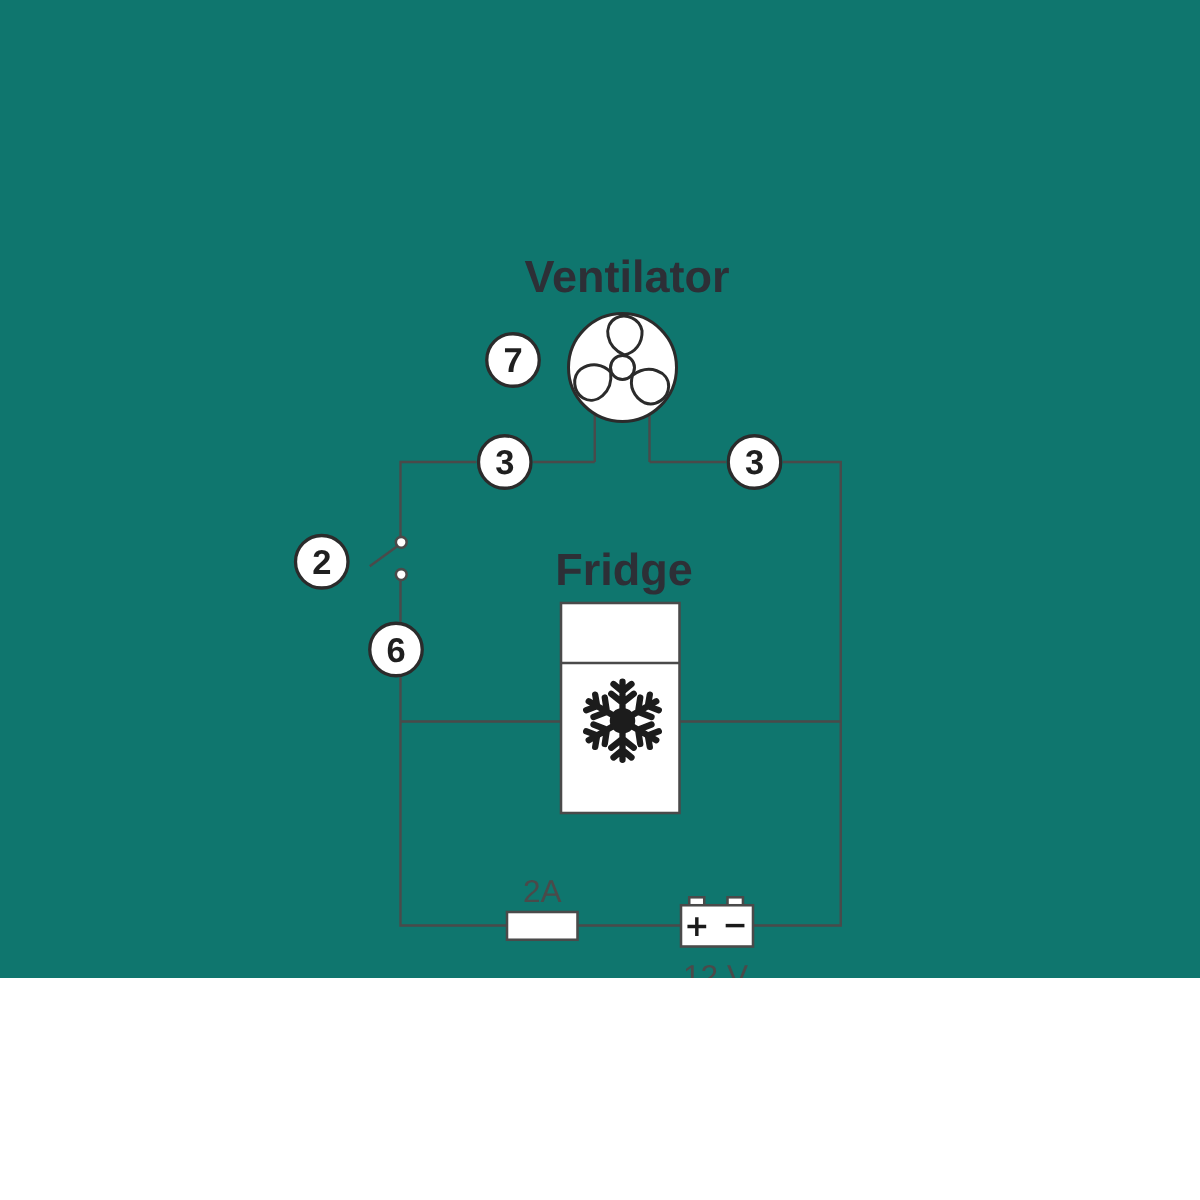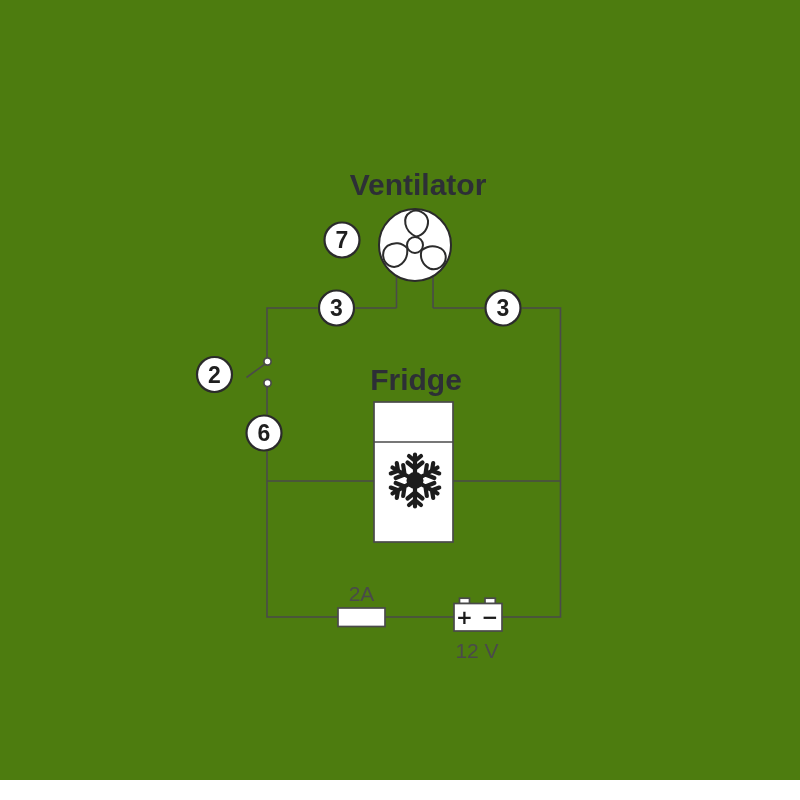--- a/index.html
+++ b/index.html
@@ -4,22 +4,22 @@
 <style>
   html, body {
     margin: 0;
     padding: 0;
     background: #ffffff;
     font-family: "Liberation Sans", sans-serif;
   }
   #canvas {
     position: relative;
     width: 800px;
-    height: 780px;
-    background: #4d7c0f;
+    height: 652px;
+    background: #0f766e;
     overflow: hidden;
   }
   svg { display: block; }
   .wire {
     stroke: #4a4a4a;
     stroke-width: 1.6;
     fill: none;
   }
   .component-outline {
     stroke: #4a4a4a;

